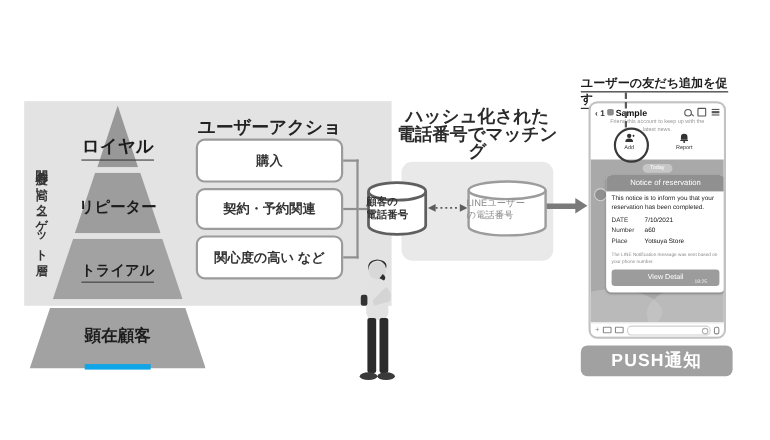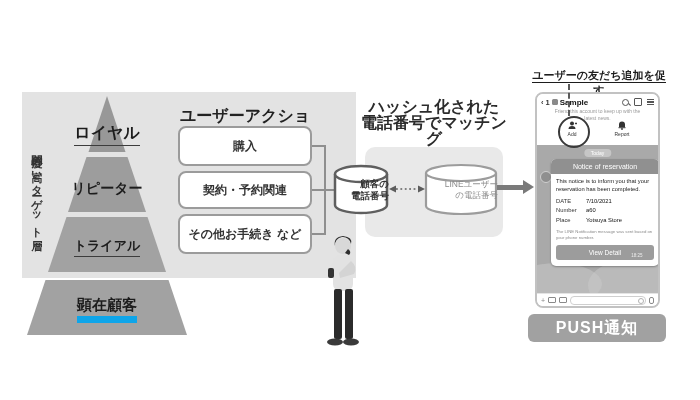--- a/index.html
+++ b/index.html
@@ -16,50 +16,50 @@
   
   .pyr{left:27px;top:96px;width:160px;height:240px;}
   .tier{position:absolute;inset:0;}
   .t1{background:#989898;clip-path:polygon(80px 0px,98.5px 56px,61.5px 56px);}
   .t2{background:#9d9d9d;clip-path:polygon(59.5px 61px,100.5px 61px,119px 116px,41px 116px);}
   .t3{background:#a2a2a2;clip-path:polygon(39.5px 121px,120.5px 121px,139px 176px,21px 176px);}
   .t4{background:#a2a2a2;clip-path:polygon(18.5px 184px,141.5px 184px,160px 239px,0px 239px);}
   .tier-label{position:absolute;left:0;width:160px;text-align:center;color:#1c1c1c;}
   .tier-label span{display:inline-block;}
   .u1 span,.u3 span{border-bottom:1.5px solid #3c3c3c;padding-bottom:1px;}
-  .u4 span{border-bottom:7px solid #0ea5e9;padding-bottom:1px;}
+  .u4 span{border-bottom:5px solid #0ea5e9;padding-bottom:16px;}
   .l1{top:27px;font-size:16px;font-weight:bold;}
   .l2{top:84px;font-size:14px;font-weight:bold;}
   .l3{top:141px;font-size:13px;font-weight:bold;}
   .l4{top:200px;font-size:15px;font-weight:bold;}
 
   
   .ua-title{left:178px;top:106px;width:134px;text-align:center;font-size:16px;font-weight:bold;color:#222;}
   .action-box{left:178px;width:134px;background:#fff;border:2px solid #9b9b9b;border-radius:8px;
               box-sizing:border-box;display:flex;flex-direction:column;justify-content:center;
               text-align:center;font-size:12px;font-weight:bold;color:#333;line-height:1.25;}
   .b1{top:126px;height:40px;gap:26px;}
   .b2{top:171px;height:38px;}
   .b3{top:214px;height:40px;}
   .conn{background:#8f8f8f;}
 
   
   .match-box{left:365px;top:147px;width:138px;height:90px;background:#e9e9e9;border-radius:10px;}
   .match-title{left:358px;top:99px;width:152px;text-align:center;font-size:16px;font-weight:bold;
                color:#2b2b2b;line-height:16px;}
-  .cyl-text{text-align:right;line-height:1.25;}
+  .cyl-text{text-align:left;line-height:1.25;}
   .cyl1-text{left:333px;top:178px;width:56px;font-size:9.5px;font-weight:bold;color:#333;}
   .cyl2-text{left:424px;top:179px;width:74px;font-size:8.5px;color:#8a8a8a;}
 
   .arrow-shaft{left:497px;top:185px;width:27px;height:5px;background:#7a7a7a;}
   .arrow-head{left:523px;top:180px;width:0;height:0;border-top:7px solid transparent;
               border-bottom:7px solid transparent;border-left:11px solid #7a7a7a;}
 
   
-  .annot{left:528px;top:68px;width:142px;text-align:center;font-size:11px;font-weight:bold;color:#1d1d1d;}
+  .annot{left:528px;top:68px;width:142px;text-align:left;font-size:11px;font-weight:bold;color:#1d1d1d;}
   .annot span{border-bottom:1.2px solid #1d1d1d;padding-bottom:1px;}
   .annot-dash{left:568px;top:84px;height:32px;width:0;border-left:2px dashed #5a5a5a;z-index:30;}
 
   .phone{left:535px;top:92px;width:125px;height:216px;background:#fff;border:2px solid #c2c2c2;
          border-radius:8px;box-sizing:border-box;overflow:hidden;z-index:10;}
   .ph-head{position:absolute;left:0;top:0;right:0;height:51px;background:#fff;}
   .ph-toprow{position:absolute;left:4px;top:3px;right:4px;height:10px;display:flex;align-items:center;gap:2px;}
   .ph-back{font-size:7.5px;font-weight:bold;color:#333;}
   .badge{width:6px;height:6px;background:#8a8a8a;border-radius:1.5px;}
   .ph-name{font-size:8px;font-weight:bold;color:#111;}
@@ -129,21 +129,21 @@
   </div>
 
   <div class="abs ua-title">ユーザーアクション</div>
   <div class="abs action-box b1">
     <div>購入</div>
   </div>
   <div class="abs action-box b2">
     <div>契約・予約関連</div>
   </div>
   <div class="abs action-box b3">
-    <div>その他お手続き など</div>
+    <div>関心度の高い など</div>
   </div>
 
   <div class="abs conn" style="left:312px;top:145px;width:14px;height:2px;"></div>
   <div class="abs conn" style="left:312px;top:189px;width:14px;height:2px;"></div>
   <div class="abs conn" style="left:312px;top:233px;width:14px;height:2px;"></div>
   <div class="abs conn" style="left:324px;top:145px;width:2px;height:90px;"></div>
   <div class="abs conn" style="left:326px;top:189px;width:9px;height:2px;"></div>
 
   <div class="abs match-box"></div>
   <div class="abs match-title">

